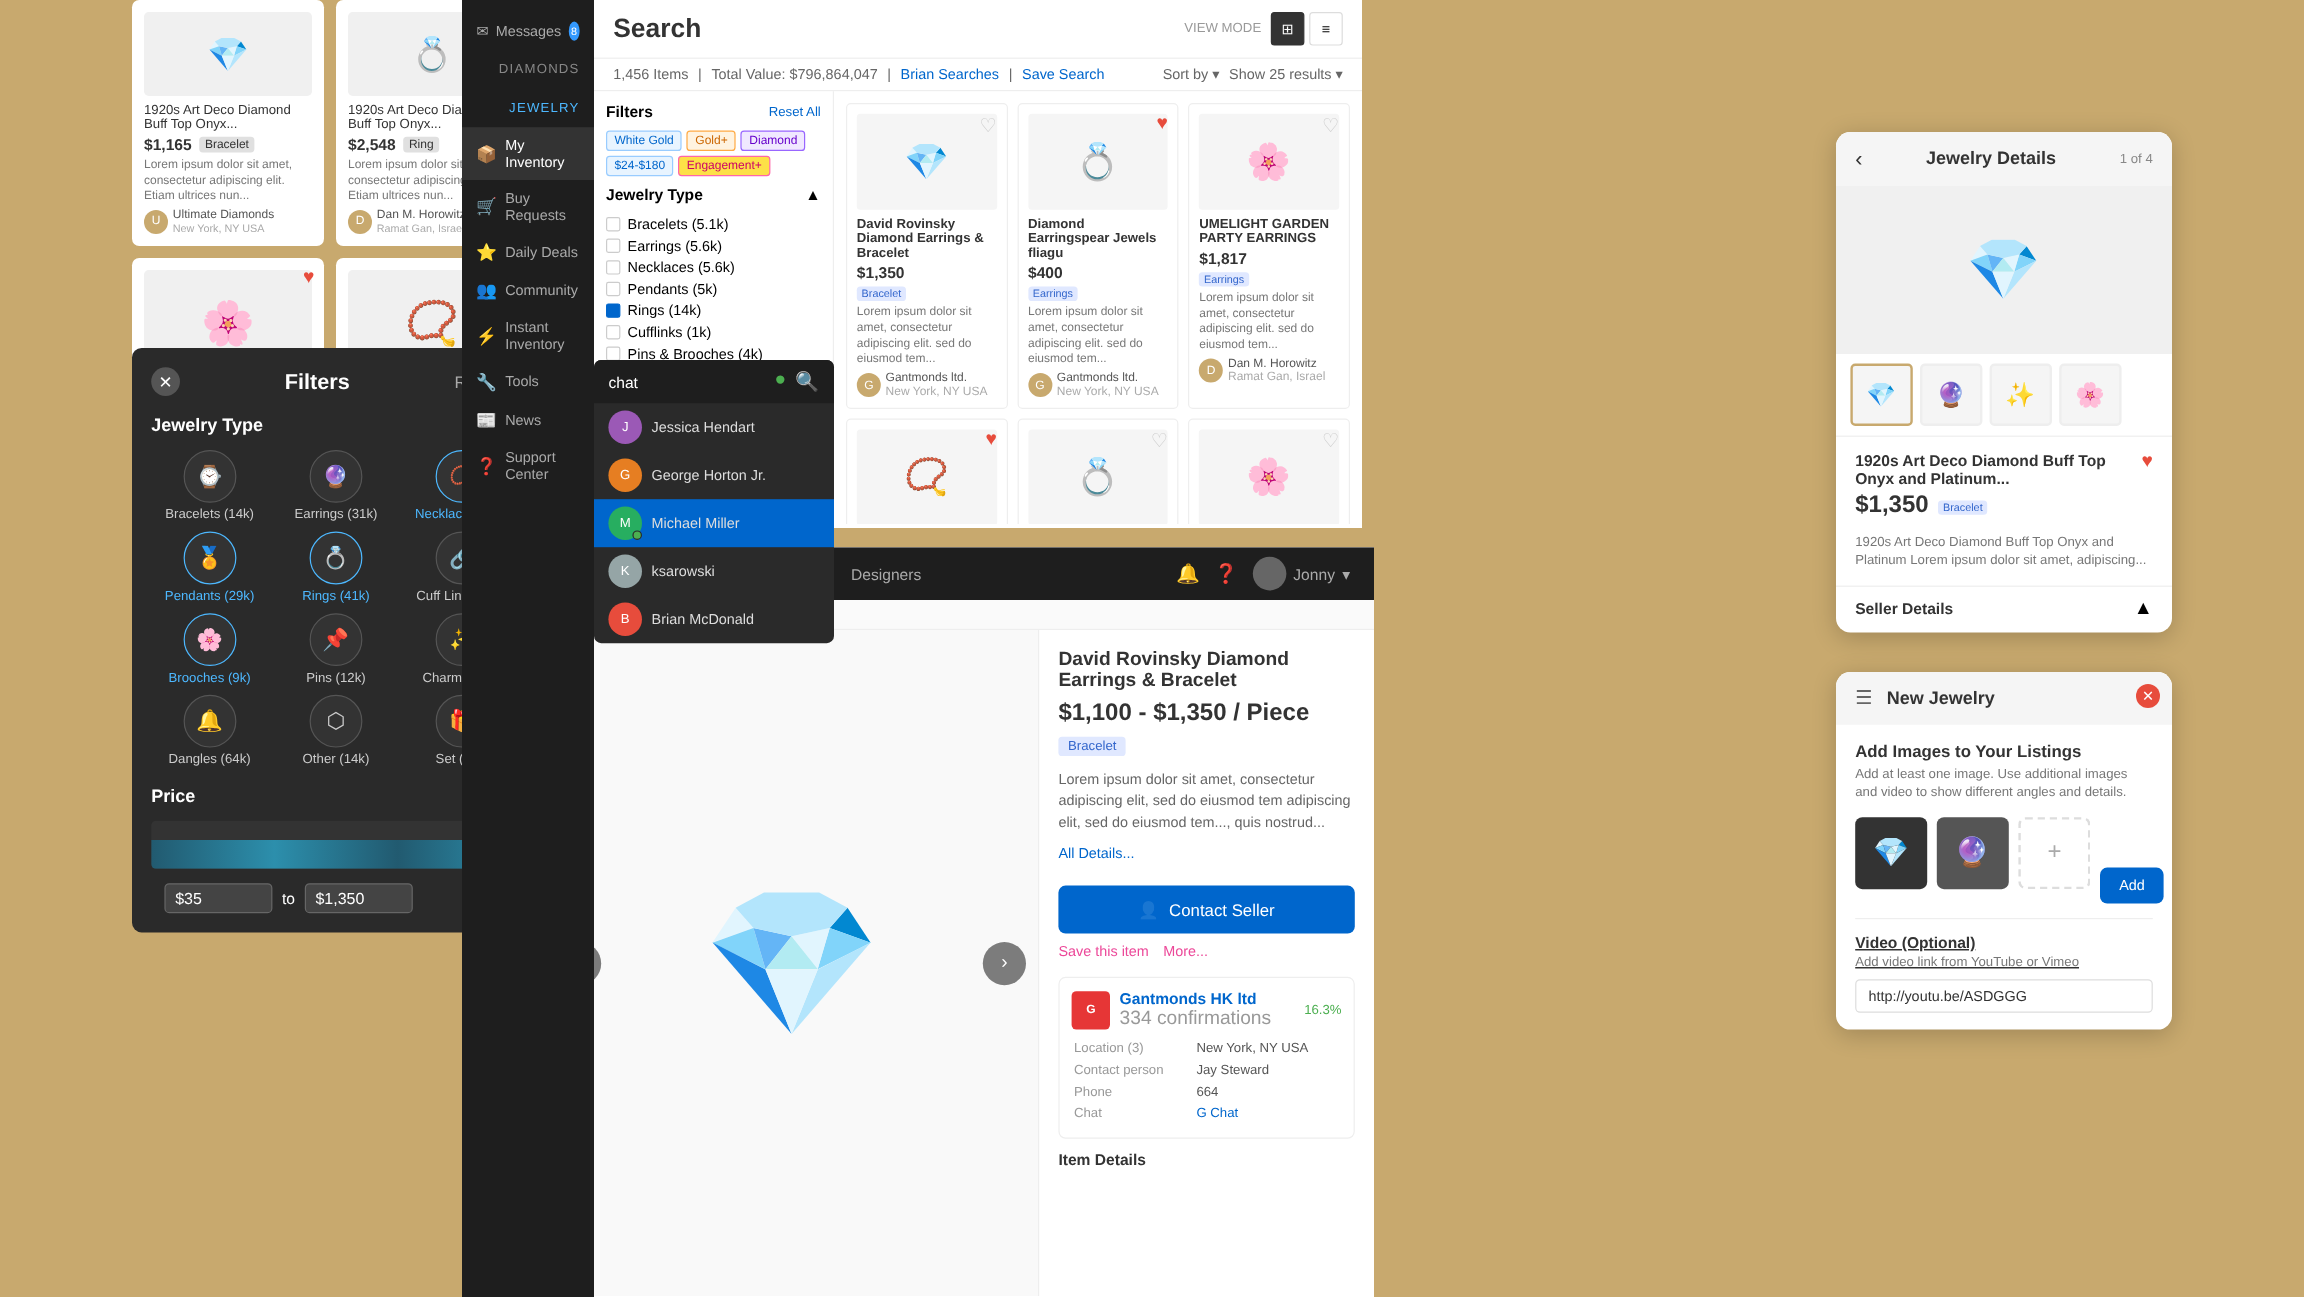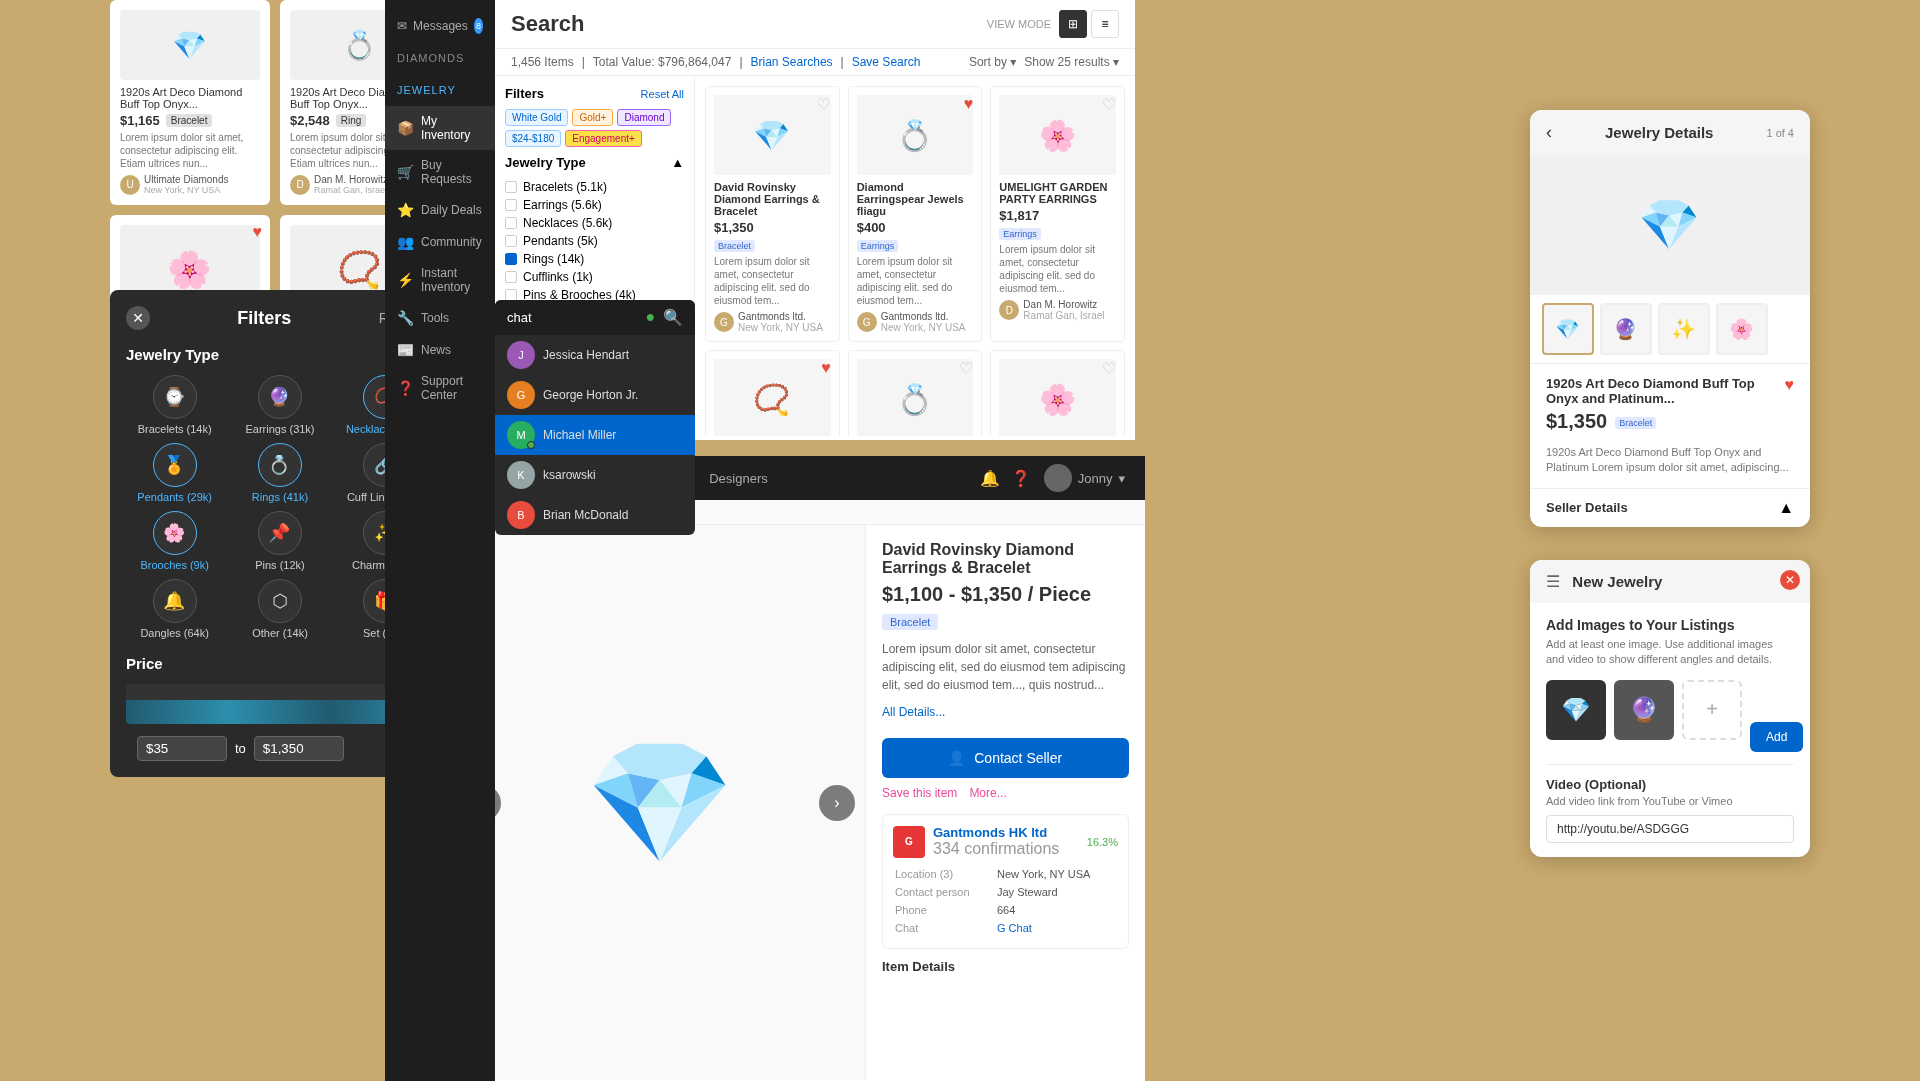--- a/index.html
+++ b/index.html
@@ -207,20 +207,21 @@
       width: 16px;
       height: 16px;
       font-size: 9px;
       display: flex;
       align-items: center;
       justify-content: center;
     }
     .sidebar-section {
       width: 100%;
       padding: 4px 0;
+      text-align: right;
     }
     .sidebar-section-label {
       padding: 6px 12px;
       font-size: 11px;
       color: #888;
       letter-spacing: 1px;
       text-transform: uppercase;
     }
     .sidebar-item {
       width: 100%;
@@ -554,21 +555,21 @@
     .add-btn {
       background: #0066cc;
       color: #fff;
       border: none;
       border-radius: 6px;
       padding: 8px 16px;
       font-size: 12px;
       cursor: pointer;
       align-self: flex-end;
     }
-    .video-section { border-top: 1px solid #eee; padding-top: 12px; }
+    .video-section { border-top: 1px solid #eee; padding-top: 12px; text-decoration: underline; }
     .video-title { font-size: 13px; font-weight: bold; color: #333; margin-bottom: 3px; }
     .video-desc { font-size: 11px; color: #777; margin-bottom: 8px; }
     .video-input {
       width: 100%;
       border: 1px solid #ddd;
       border-radius: 4px;
       padding: 6px 10px;
       font-size: 12px;
       color: #333;
     }

